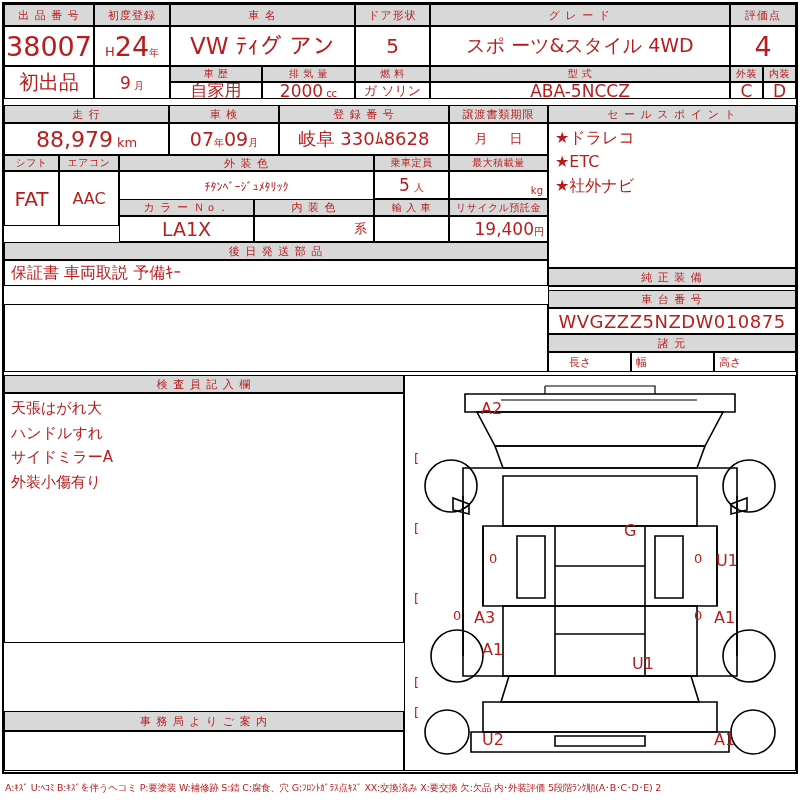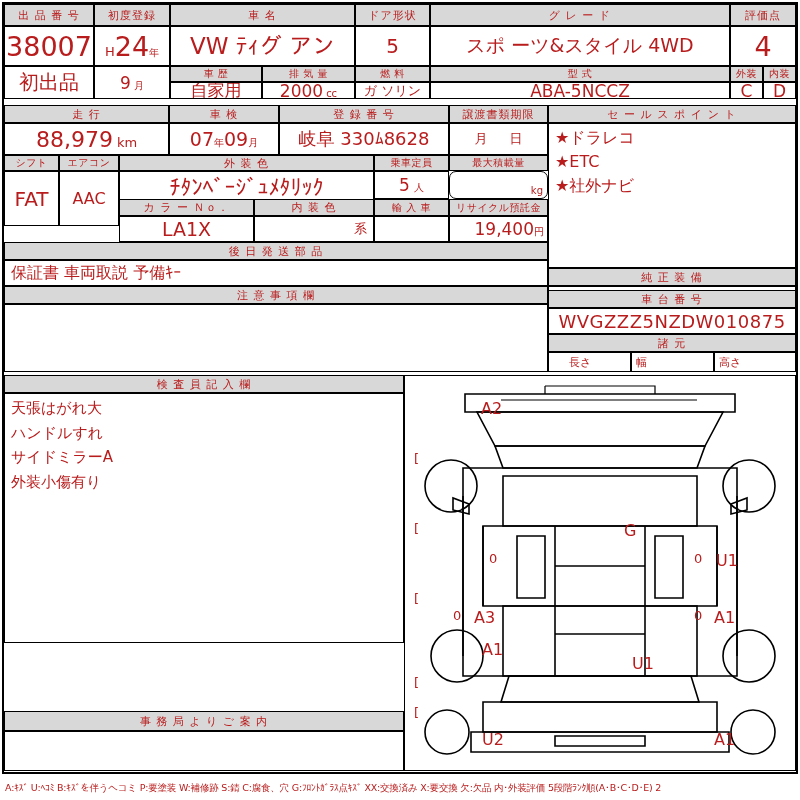--- a/index.html
+++ b/index.html
@@ -145,31 +145,31 @@
     <div class="sales" style="margin-top:-3px;">★ETC</div>
     <div class="sales" style="margin-top:-3px;">★社外ナビ</div>
   </div>
 
   <div class="bx hdr c lbl2" style="left:4px; top:155px; width:55px; height:16px;">シフト</div>
   <div class="bx hdr c lbl2" style="left:59px; top:155px; width:60px; height:16px;">エアコン</div>
   <div class="bx c" style="left:4px; top:171px; width:55px; height:55px; font-size:20px;">FAT</div>
   <div class="bx c" style="left:59px; top:171px; width:60px; height:55px; font-size:16px;">AAC</div>
 
   <div class="bx hdr c lbl" style="left:119px; top:155px; width:255px; height:16px;">外 装 色</div>
-  <div class="bx c" style="left:119px; top:171px; width:255px; height:32px; font-size:22px;text-align:center;">ﾁﾀﾝﾍﾞｰｼﾞｭﾒﾀﾘｯｸ</div>
+  <div class="bx c" style="left:119px; top:171px; width:255px; height:32px; font-size:12px;text-align:center;">ﾁﾀﾝﾍﾞｰｼﾞｭﾒﾀﾘｯｸ</div>
 
   <div class="bx hdr c lbl2" style="left:374px; top:155px; width:75px; height:16px;">乗車定員</div>
   <div class="bx hdr c lbl2" style="left:449px; top:155px; width:99px; height:16px;">最大積載量</div>
   <div class="bx c" style="left:374px; top:171px; width:75px; height:28px;">
     <span class="row">
       <span class="val">5</span>
       <span class="unit" style="margin-left:4px;">人</span>
     </span>
   </div>
-  <div class="bx" style="left:449px; top:171px; width:99px; height:28px; display:flex; align-items:flex-end; justify-content:flex-end; padding:0 4px 2px 0;border-radius:7px;">
+  <div class="bx" style="left:449px; top:171px; width:99px; height:28px; display:flex; align-items:flex-end; justify-content:flex-end; padding:0 4px 2px 0;">
     <span class="unit">kg</span>
   </div>
 
   <div class="bx hdr c lbl" style="left:119px; top:199px; width:135px; height:17px;">カ ラ ー Ｎｏ．</div>
   <div class="bx hdr c lbl" style="left:254px; top:199px; width:120px; height:17px;">内 装 色</div>
   <div class="bx c" style="left:119px; top:216px; width:135px; height:26px; font-size:19px;">LA1X</div>
   <div class="bx" style="left:254px; top:216px; width:120px; height:26px; display:flex; align-items:center; justify-content:flex-end; padding-right:6px;">
     <span class="sm">系</span>
   </div>
 
@@ -182,21 +182,20 @@
       <span class="unit">円</span>
     </span>
   </div>
 
   <div class="bx hdr c lbl" style="left:4px; top:242px; width:544px; height:18px;">後 日 発 送 部 品</div>
   <div class="bx l" style="left:4px; top:260px; width:544px; height:26px; padding-left:6px; font-size:16px;">保証書 車両取説 予備ｷｰ</div>
 
   <div class="bx hdr c lbl" style="left:548px; top:268px; width:248px; height:18px;">純 正 装 備</div>
   <div class="bx c" style="left:548px; top:286px; width:248px; height:26px; font-size:17px;">ｴｱB ｱﾙﾐ PS PW</div>
 
-  <div class="bx hdr c lbl" style="left:4px; top:286px; width:544px; height:18px;">注 意 事 項 欄</div>
   <div class="bx" style="left:4px; top:304px; width:544px; height:68px;"></div>
 
   <div class="bx hdr c lbl" style="left:548px; top:290px; width:248px; height:18px;">車 台 番 号</div>
   <div class="bx c" style="left:548px; top:308px; width:248px; height:26px; font-size:18px; letter-spacing:0.5px;">WVGZZZ5NZDW010875</div>
 
   <div class="bx hdr c lbl" style="left:548px; top:334px; width:248px; height:18px;">諸 元</div>
   <div class="bx" style="left:548px; top:352px; width:83px; height:20px; padding-left:20px; display:flex; align-items:center;">
     <span class="xs">長さ</span>
   </div>
   <div class="bx" style="left:631px; top:352px; width:83px; height:20px; padding-left:4px; display:flex; align-items:center;">

